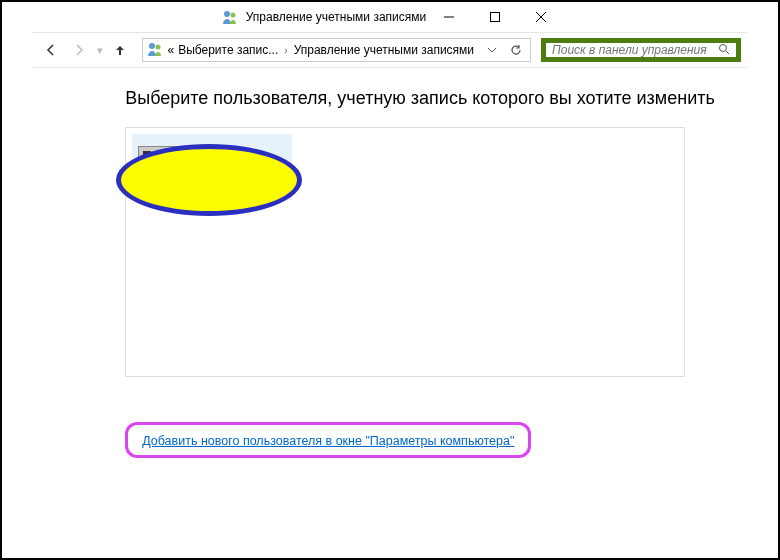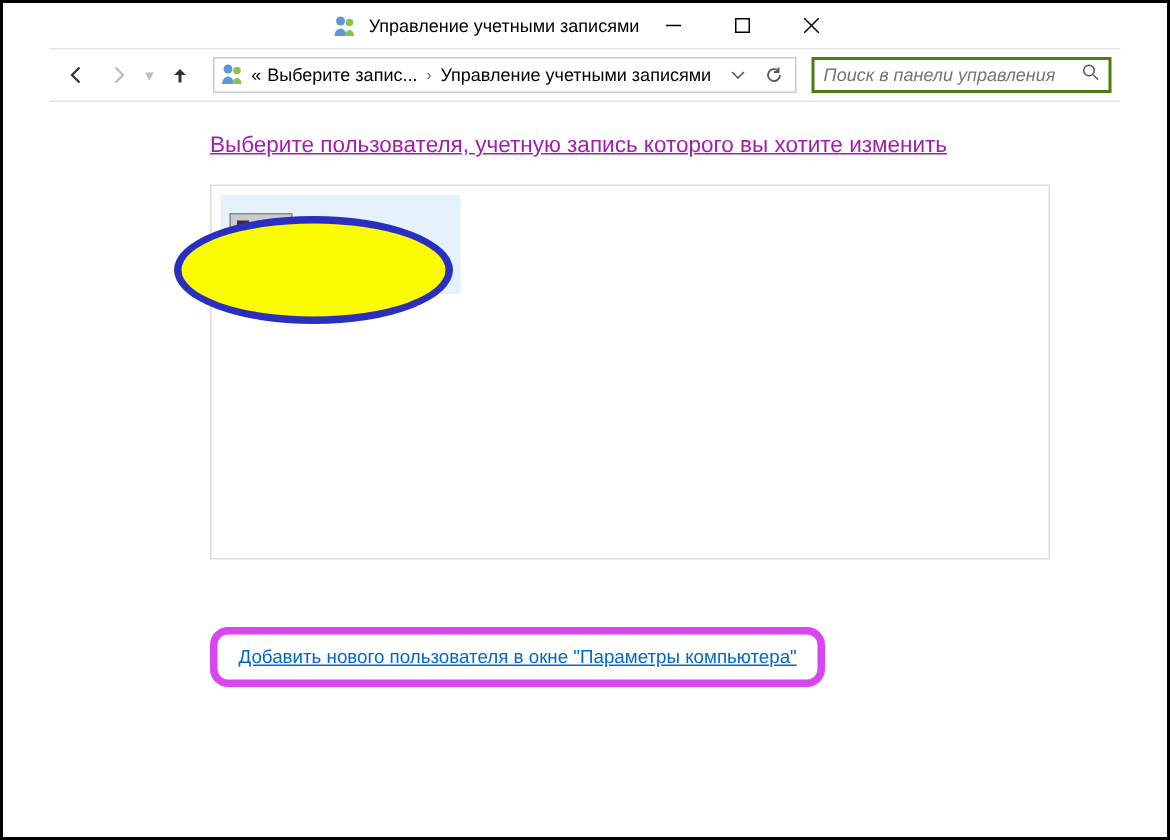--- a/index.html
+++ b/index.html
@@ -12,32 +12,32 @@
   .winbtn svg { width: 10px; height: 10px; }
   .navbar { height: 36px; border-top: 1px solid #e5e5e5; border-bottom: 1px solid #e5e5e5; display: flex; align-items: center; padding: 0 6px; gap: 4px; }
   .navbtn { width: 24px; height: 24px; display: flex; align-items: center; justify-content: center; color: #555; }
   .navbtn.disabled { color: #bbb; }
   .sep { color: #bbb; margin: 0 2px; font-size: 11px; }
   .addrbar { flex: 1; height: 24px; border: 1px solid #ccc; display: flex; align-items: center; padding: 0 4px; gap: 4px; font-size: 12px; margin: 0 6px; }
   .addrbar .crumb { color: #000; white-space: nowrap; }
   .addrbar .chev { color: #666; font-size: 10px; margin: 0 2px; }
   .addrbar .spacer { flex: 1; }
   .addrbar .dropbtn, .addrbar .refreshbtn { width: 20px; height: 20px; display: flex; align-items: center; justify-content: center; color: #555; }
-  .searchbox { width: 200px; height: 24px; border: 2px solid #4d7c0f; display: flex; align-items: center; padding: 0 6px; }
+  .searchbox { width: 200px; height: 24px; border: 5px solid #4d7c0f; display: flex; align-items: center; padding: 0 6px; }
   .searchbox input { border: none; outline: none; flex: 1; font-size: 12px; font-style: italic; color: #888; background: transparent; }
   .searchbox .sicon { color: #555; }
   .content { flex: 1; padding: 20px 40px 20px 100px; position: relative; }
-  .heading { color: #a21caf; font-size: 15px; font-weight: 400; margin-bottom: 18px; text-decoration: underline; }
+  .heading { color: #000000; font-size: 18px; font-weight: 400; margin-bottom: 18px; }
   .userbox { border: 1px solid #ddd; width: 560px; height: 250px; position: relative; }
   .usertile { position: absolute; top: 6px; left: 6px; width: 160px; height: 66px; background: #e6f2fb; display: flex; align-items: center; padding: 6px; }
   .usertile .avatar { width: 42px; height: 42px; background: #ccc; border: 1px solid #888; position: relative; }
   .usertile .avatar::before { content:""; position:absolute; top:4px; left:4px; width:8px; height:8px; background:#333; }
   .ellipse-marker { position: absolute; top: 142px; left: 114px; width: 186px; height: 72px; border: 5px solid #2b2fbf; border-radius: 50%; background: #fcfc00; pointer-events: none; }
   .linkrow { position: absolute; left: 100px; bottom: 100px; }
-  .red-highlight { border: 5px solid #d946ef; border-radius: 12px; padding: 6px 14px; display: inline-block; }
+  .red-highlight { border: 3px solid #d946ef; border-radius: 12px; padding: 6px 14px; display: inline-block; }
   .actionlink { color: #0066cc; font-size: 12.5px; }
   .people-icon svg { width:16px; height:16px; }
 </style>
 </head>
 <body>
 
 <div class="window">
 
   <div class="titlebar">
     <span class="icon people-icon">

